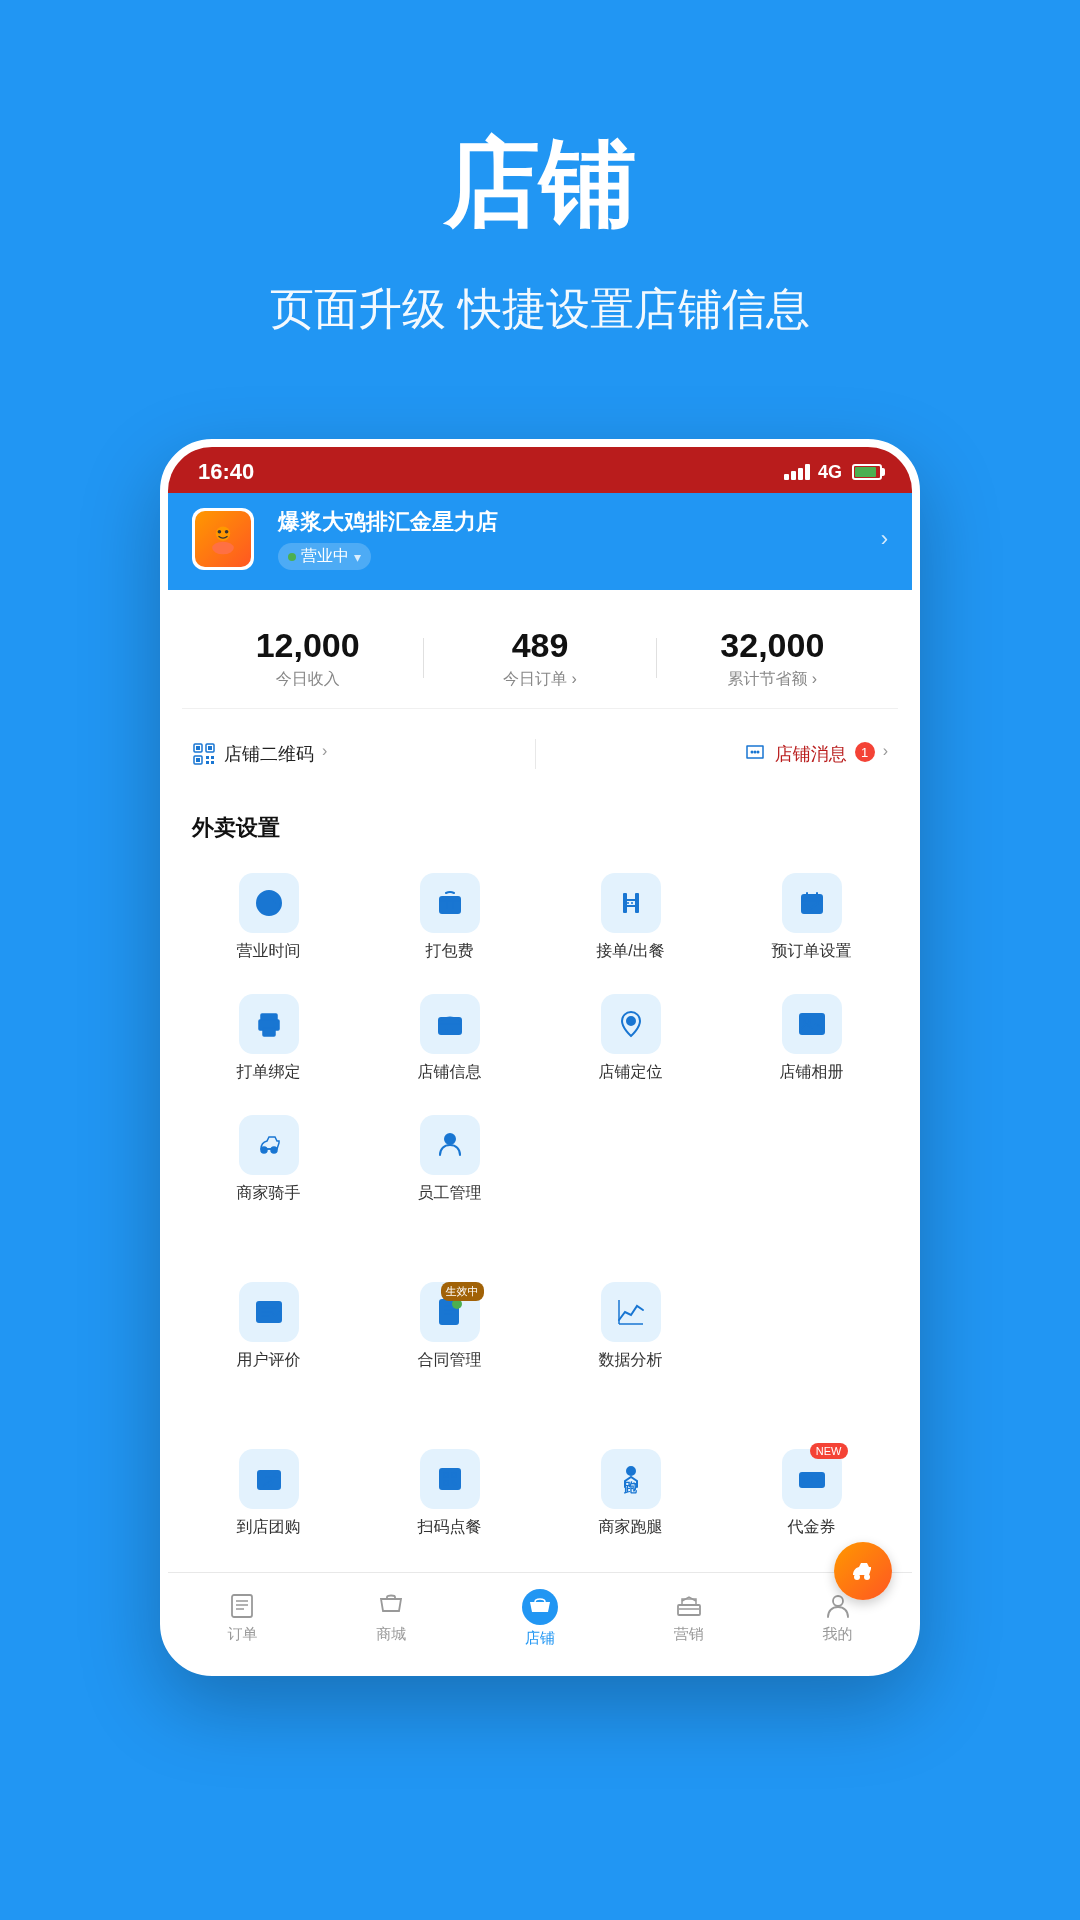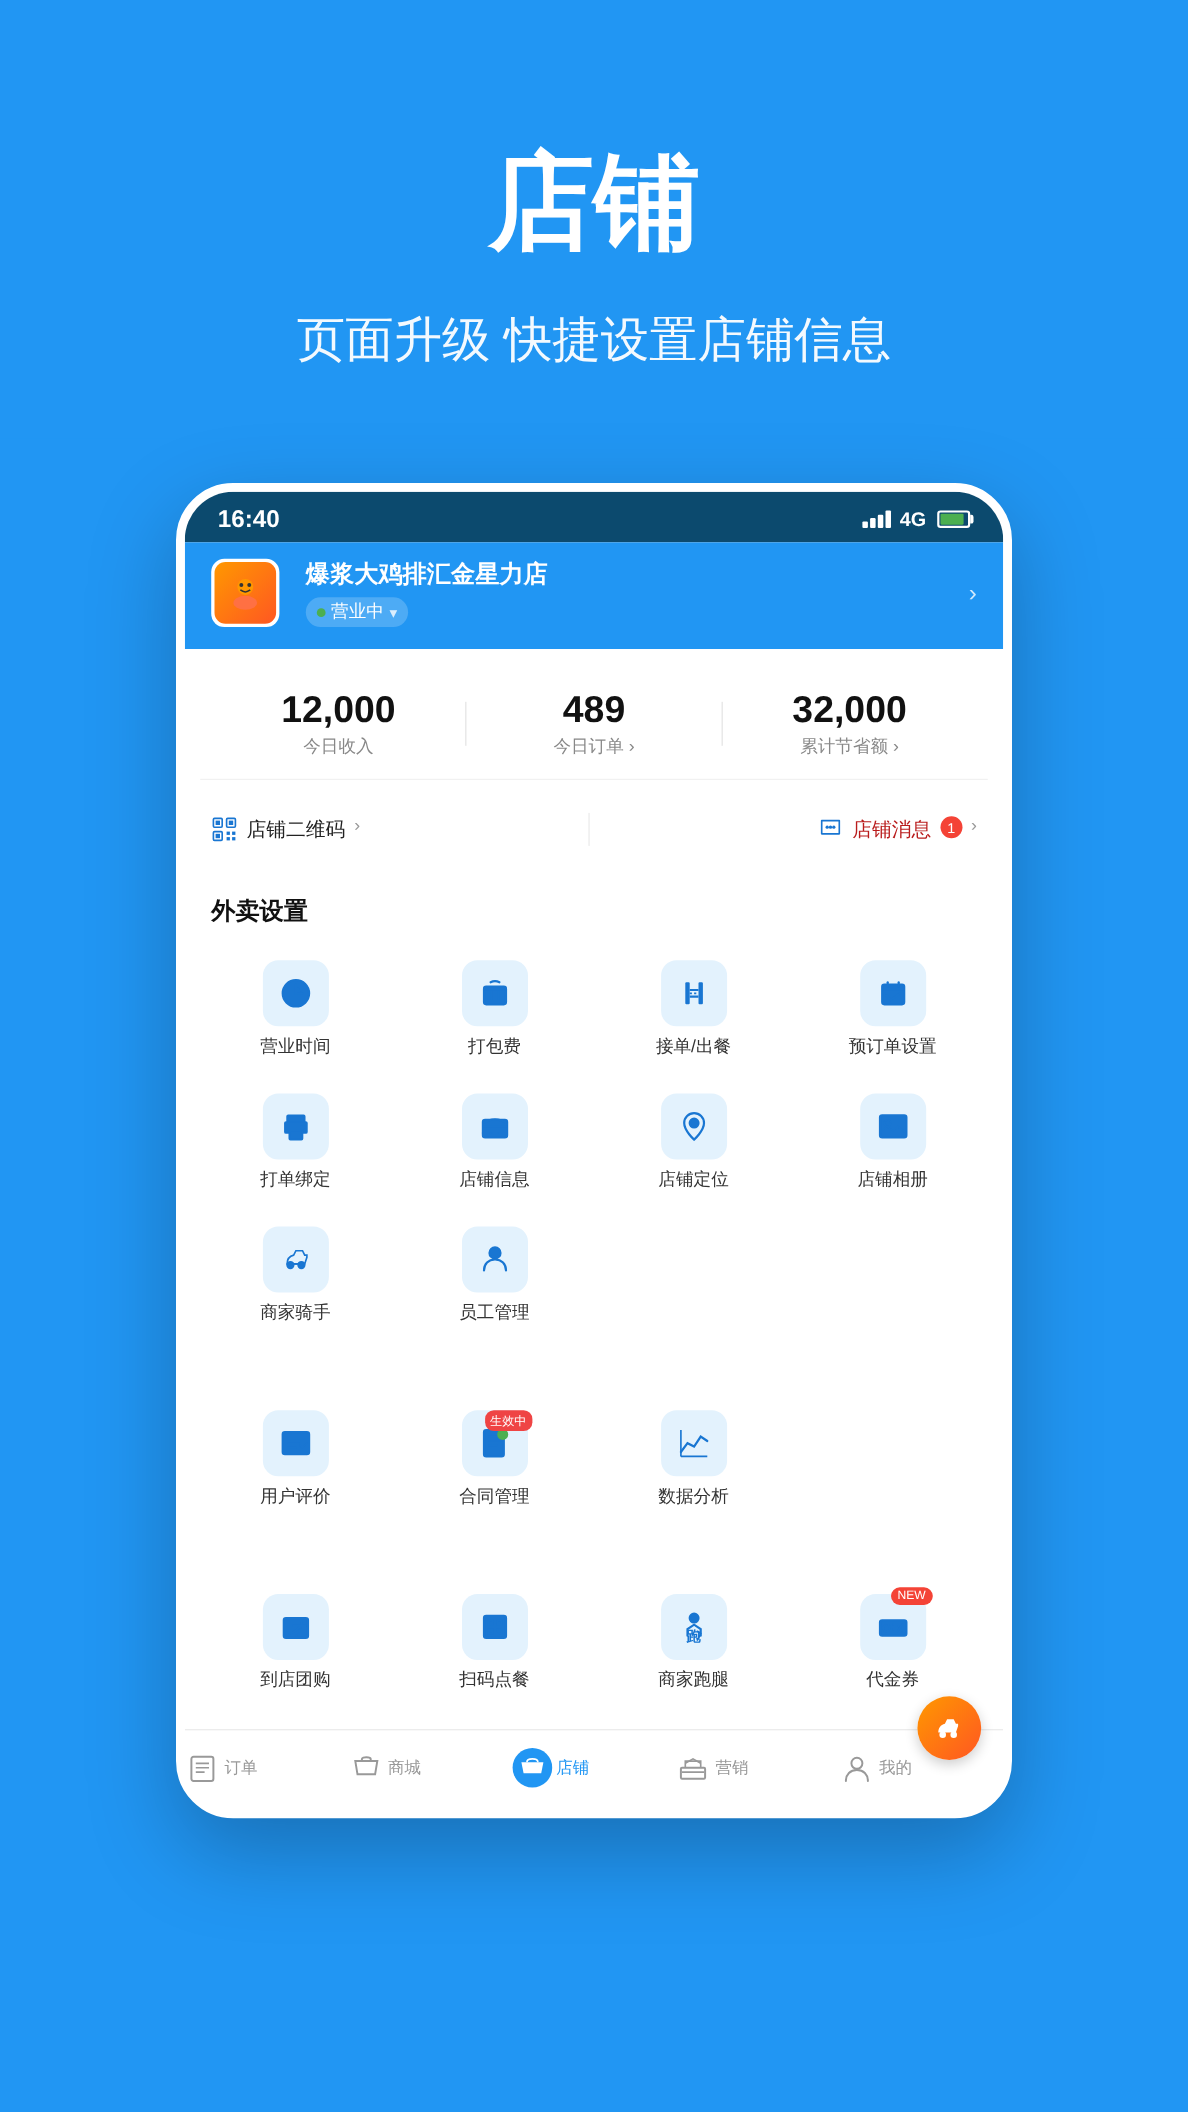--- a/index.html
+++ b/index.html
@@ -41,21 +41,21 @@
       width: 760px;
       background: white;
       border-radius: 52px;
       overflow: hidden;
       box-shadow: 0 30px 80px rgba(0,0,0,0.25);
       border: 8px solid white;
     }
 
     
     .status-bar {
-      background: #0c4a6e;
+      background: #b91c1c;
       display: flex;
       justify-content: space-between;
       align-items: center;
       padding: 12px 30px 8px;
     }
     .status-time {
       font-size: 22px;
       font-weight: 600;
       color: white;
     }
@@ -287,21 +287,21 @@
     }
     .icon-label {
       font-size: 16px;
       color: #333;
       text-align: center;
     }
     .badge-tag {
       position: absolute;
       top: 0px;
       right: -4px;
-      background: #ef4444;
+      background: #a16207;
       color: white;
       font-size: 11px;
       padding: 2px 5px;
       border-radius: 8px;
       white-space: nowrap;
     }
     .badge-new {
       position: absolute;
       top: -6px;
       right: -6px;
@@ -316,20 +316,21 @@
     .bottom-nav {
       background: white;
       position: relative;
       display: flex;
       justify-content: space-around;
       padding: 12px 0 20px;
       border-top: 1px solid #e8e8e8;
     }
     .nav-item {
       display: flex;
+      flex-direction: column;
       align-items: center;
       gap: 4px;
       flex: 1;
       cursor: pointer;
     }
     .nav-icon {
       width: 32px;
       height: 32px;
       display: flex;
       align-items: center;

